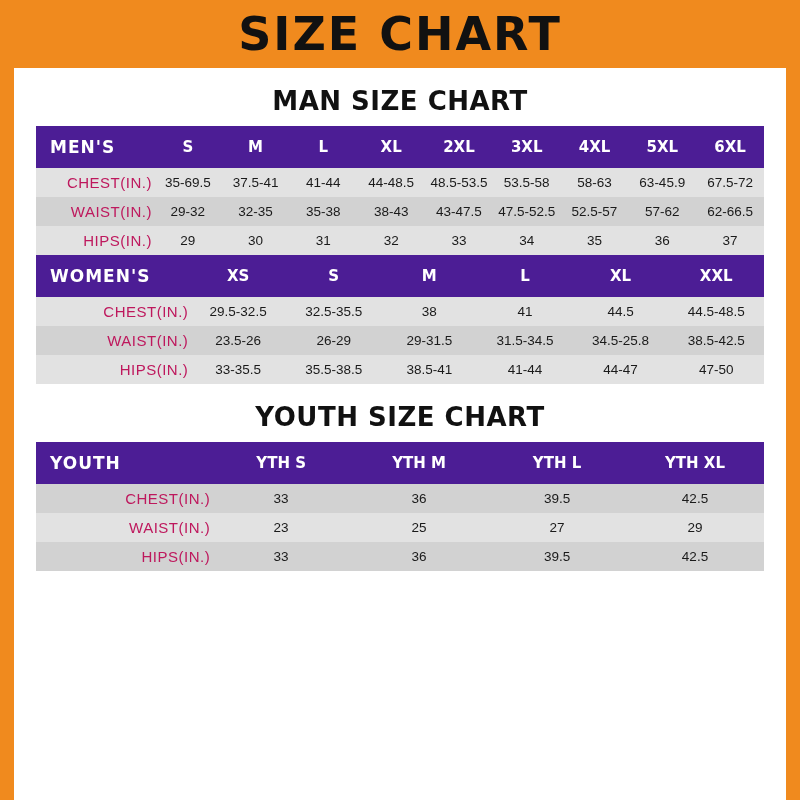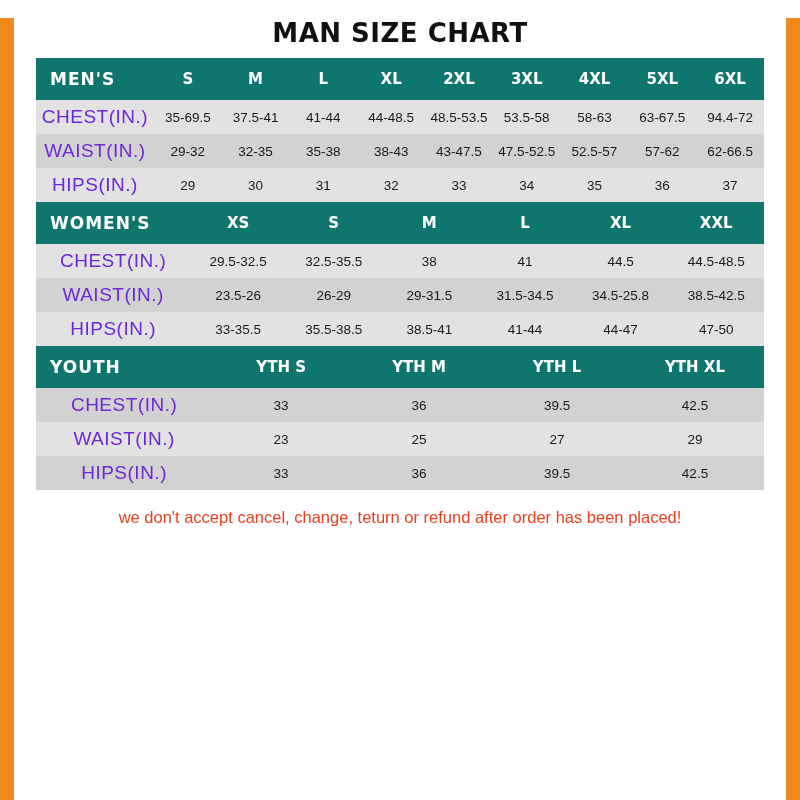--- a/index.html
+++ b/index.html
@@ -58,21 +58,21 @@
   table.chart td, table.chart th {
     text-align: center;
     font-size: 13.5px;
     color: #1a1a1a;
     padding: 6px 2px;
     font-family: "Liberation Sans", sans-serif;
     font-weight: normal;
     white-space: nowrap;
   }
   table.chart thead th {
-    background: #0f766e;
+    background: #4c1d95;
     color: #ffffff;
     font-size: 15px;
     padding: 11px 2px;
   }
   table.chart thead th.rowlabel {
     text-align: left;
     padding-left: 14px;
     font-family: "DejaVu Sans", sans-serif;
     font-weight: bold;
     font-size: 17px;
@@ -83,43 +83,46 @@
     font-weight: bold;
     font-size: 15px;
   }
   table.chart tbody tr.odd {
     background: #e2e2e2;
   }
   table.chart tbody tr.even {
     background: #d2d2d2;
   }
   table.chart tbody td.rowlabel {
-    text-align: center;
+    text-align: right;
     letter-spacing: 0.5px;
-    font-size: 19px;
-    color: #6d28d9;
+    font-size: 15px;
+    color: #be185d;
   }
   .note {
     margin-top: 16px;
     padding: 0 6px;
     text-align: center;
     color: #e8401f;
     font-size: 16.5px;
     line-height: 1.45;
     font-family: "Liberation Sans", sans-serif;
   }
   .men-col-label { width: 14%; }
   .women-col-label { width: 19%; }
   .youth-col-label { width: 22%; }
 </style>
 </head>
 <body>
 
 <div class="page">
 
+  <div class="banner">
+    <div class="banner-title">SIZE CHART</div>
+  </div>
 
   <div class="content">
 
     <div class="section-title">MAN SIZE CHART</div>
     <table class="chart">
       <thead>
         <tr>
           <th class="rowlabel men-col-label">MEN'S</th>
           <th class="sizehdr">S</th>
           <th class="sizehdr">M</th>
@@ -135,22 +138,22 @@
       <tbody>
         <tr class="odd">
           <td class="rowlabel">CHEST(IN.)</td>
           <td>35-69.5</td>
           <td>37.5-41</td>
           <td>41-44</td>
           <td>44-48.5</td>
           <td>48.5-53.5</td>
           <td>53.5-58</td>
           <td>58-63</td>
-          <td>63-67.5</td>
-          <td>94.4-72</td>
+          <td>63-45.9</td>
+          <td>67.5-72</td>
         </tr>
         <tr class="even">
           <td class="rowlabel">WAIST(IN.)</td>
           <td>29-32</td>
           <td>32-35</td>
           <td>35-38</td>
           <td>38-43</td>
           <td>43-47.5</td>
           <td>47.5-52.5</td>
           <td>52.5-57</td>
@@ -208,20 +211,21 @@
           <td>33-35.5</td>
           <td>35.5-38.5</td>
           <td>38.5-41</td>
           <td>41-44</td>
           <td>44-47</td>
           <td>47-50</td>
         </tr>
       </tbody>
     </table>
 
+    <div class="section-title">YOUTH SIZE CHART</div>
     <table class="chart">
       <thead>
         <tr>
           <th class="rowlabel youth-col-label">YOUTH</th>
           <th class="sizehdr">YTH S</th>
           <th class="sizehdr">YTH M</th>
           <th class="sizehdr">YTH L</th>
           <th class="sizehdr">YTH XL</th>
         </tr>
       </thead>
@@ -244,17 +248,16 @@
           <td class="rowlabel">HIPS(IN.)</td>
           <td>33</td>
           <td>36</td>
           <td>39.5</td>
           <td>42.5</td>
         </tr>
       </tbody>
     </table>
 
     <div class="note">
-      <div>we don't accept cancel, change, teturn or refund after order has been placed!</div>
     </div>
 
   </div>
 </div>
 
 </body></html>

